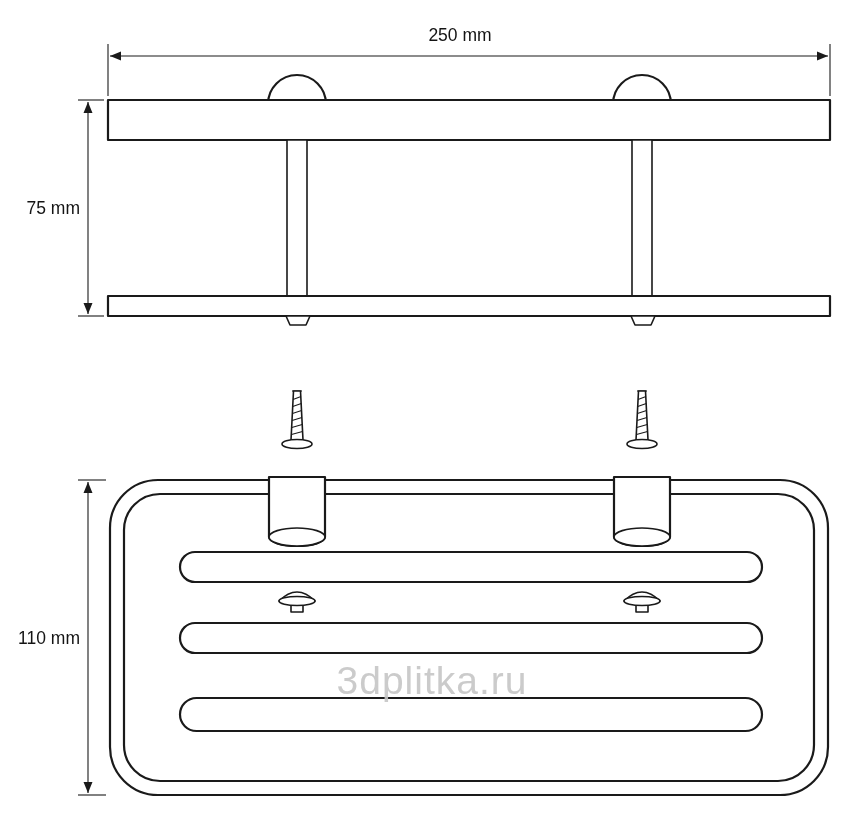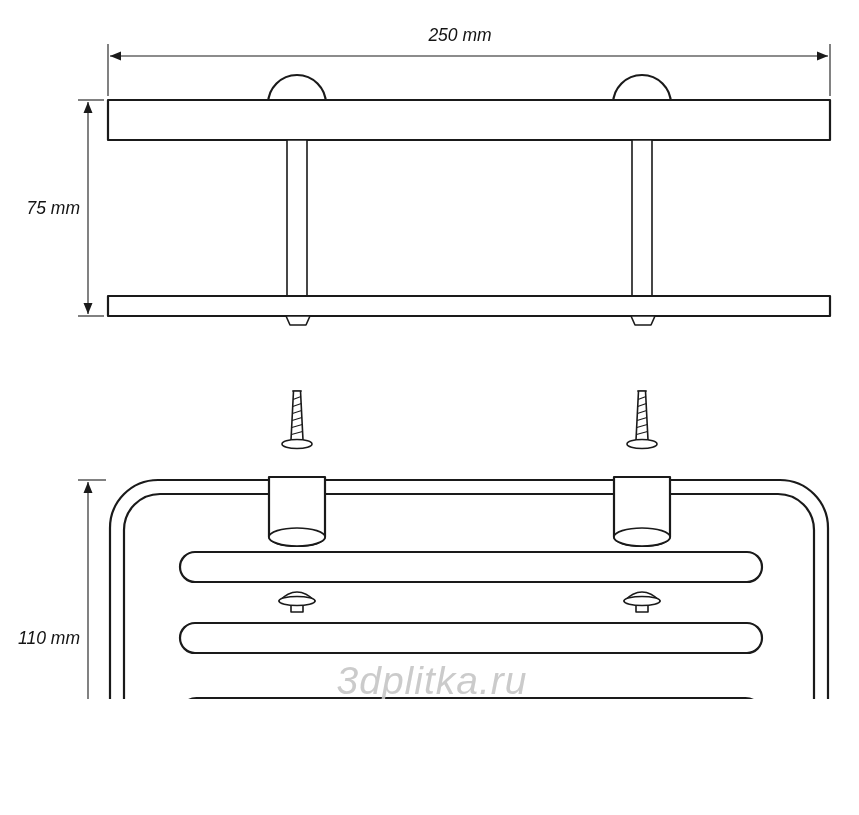--- a/index.html
+++ b/index.html
@@ -1,17 +1,17 @@
 <!DOCTYPE html>
 <html><head>
 <meta charset="utf-8">
 <style>
   html, body { margin: 0; padding: 0; }
   body { background: #ffffff; font-family: "Liberation Sans", sans-serif; }
-  .canvas { position: relative; width: 859px; height: 699px; background: #ffffff; overflow: hidden; font-style: italic; }
+  .canvas { position: relative; width: 859px; height: 815px; background: #ffffff; overflow: hidden; }
   .lineart { position: absolute; left: 0; top: 0; }
   .shape { fill: #ffffff; stroke: #1a1a1a; stroke-linejoin: round; }
   .sw2  { stroke-width: 2.2; }
   .sw15 { stroke-width: 1.6; }
   .thin { fill: none; stroke: #1a1a1a; stroke-width: 1.1; }
   .dim-text { font-family: "Liberation Sans", sans-serif; font-size: 17.5px; fill: #141414; }
   .watermark-text { font-family: "Liberation Sans", sans-serif; font-size: 39px; fill: #c6c6c6; opacity: 0.9; letter-spacing: 1px; }
 </style>
 </head>
 <body>

